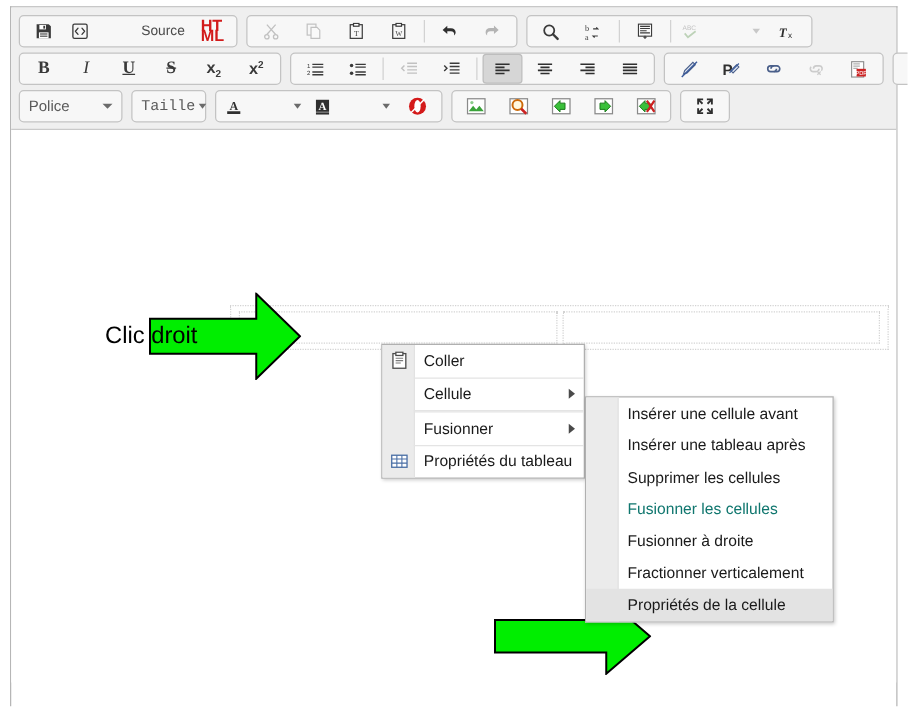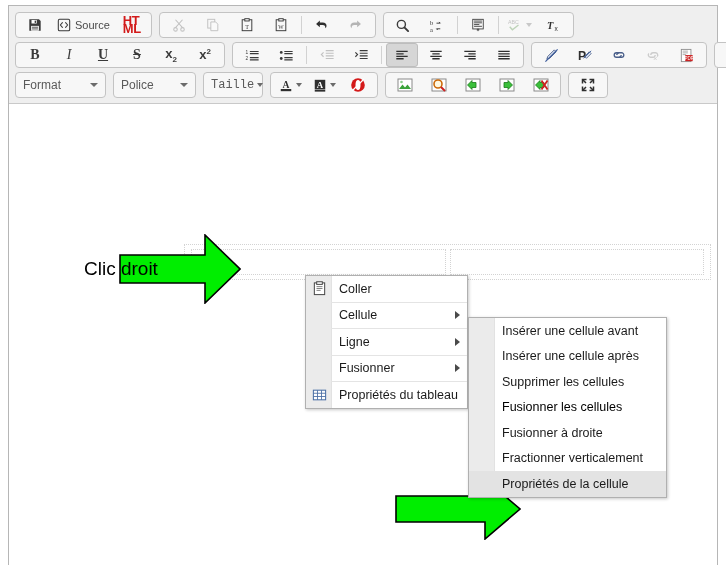--- a/index.html
+++ b/index.html
@@ -34,20 +34,21 @@
     padding:1px 2px;
     height:26px;
     box-sizing:border-box;
   }
   .tbtn{
     display:flex;align-items:center;justify-content:center;
     min-width:24px;height:22px;padding:0 3px;margin:16px 1px;
     border:1px solid transparent;border-radius:3px;
     color:#333;font-size:12px;line-height:1;cursor:pointer;
     position:relative;
+    gap:38px;
   }
   .tbtn.on{background:#d6d6d6;border-color:#bdbdbd;}
   .tbtn.dis{opacity:.33;}
   .tsep{width:1px;height:18px;background:#d2d2d2;margin:0 3px;}
   .tbtn .lbl{font-size:11px;color:#4a4a4a;margin-left:4px;}
 
   
   .combo{
     display:flex;align-items:center;justify-content:space-between;
     background:#f7f7f7;border:1px solid #c3c3c3;border-radius:4px;
@@ -100,21 +101,21 @@
     box-sizing:border-box;
     font-size:12.5px;color:#1a1a1a;
   }
   .menu .gutter{position:absolute;left:0;top:0;bottom:0;width:25px;background:#ebebeb;border-right:1px solid #e2e2e2;}
   .mitem{
     position:relative;display:flex;align-items:center;
     height:25.5px;padding-left:33px;padding-right:33px;
     white-space:nowrap;cursor:pointer;z-index:2;
   }
   .mitem.sel{background:#e3e3e3;}
-  .mitem.off{color:#000000;cursor:default;}
+  .mitem.off{color:#0f766e;cursor:default;}
   .mitem .mico{
     position:absolute;left:4px;top:50%;transform:translateY(-50%);
     width:18px;height:18px;display:flex;align-items:center;justify-content:center;
   }
   .mitem .sub{
     position:absolute;right:7px;top:50%;transform:translateY(-50%);
     width:0;height:0;border-top:4px solid transparent;border-bottom:4px solid transparent;
     border-left:5px solid #4a4a4a;
   }
   .msep{height:1px;background:#e4e4e4;margin-left:25px;z-index:2;position:relative;}
@@ -402,24 +403,20 @@
         <div class="tgroup">
           <div class="tbtn">
             
           </div>
 
         </div>
       </div>
 
       <div class="trow">
 
-        <div class="combo" style="width:91px;">
-          <span class="cv">Format</span>
-          <span class="caret"></span>
-        </div>
         <div class="combo" style="width:83px;">
           <span class="cv">Police</span>
           <span class="caret"></span>
         </div>
         <div class="combo" style="width:60px;font-family:Liberation Mono, monospace;">
           <span class="cv">Taille</span>
           <span class="caret sm"></span>
         </div>
 
         <div class="tgroup">
@@ -548,24 +545,20 @@
           <span>Coller</span>
         </div>
         <div class="msep"></div>
 
         <div class="mitem">
           <span>Cellule</span>
           <span class="sub"></span>
         </div>
         <div class="msep"></div>
 
-        <div class="mitem">
-          <span>Ligne</span>
-          <span class="sub"></span>
-        </div>
         <div class="msep"></div>
 
         <div class="mitem">
           <span>Fusionner</span>
           <span class="sub"></span>
         </div>
         <div class="msep"></div>
 
 
         <div class="mitem">
@@ -579,21 +572,21 @@
         </div>
       </div>
 
       <div class="menu" id="submenu">
         <div class="gutter"></div>
 
         <div class="mitem">
           <span>Insérer une cellule avant</span>
         </div>
         <div class="mitem">
-          <span>Insérer une cellule après</span>
+          <span>Insérer une tableau après</span>
         </div>
         <div class="mitem">
           <span>Supprimer les cellules</span>
         </div>
         <div class="mitem off">
           <span>Fusionner les cellules</span>
         </div>
         <div class="mitem">
           <span>Fusionner à droite</span>
         </div>

